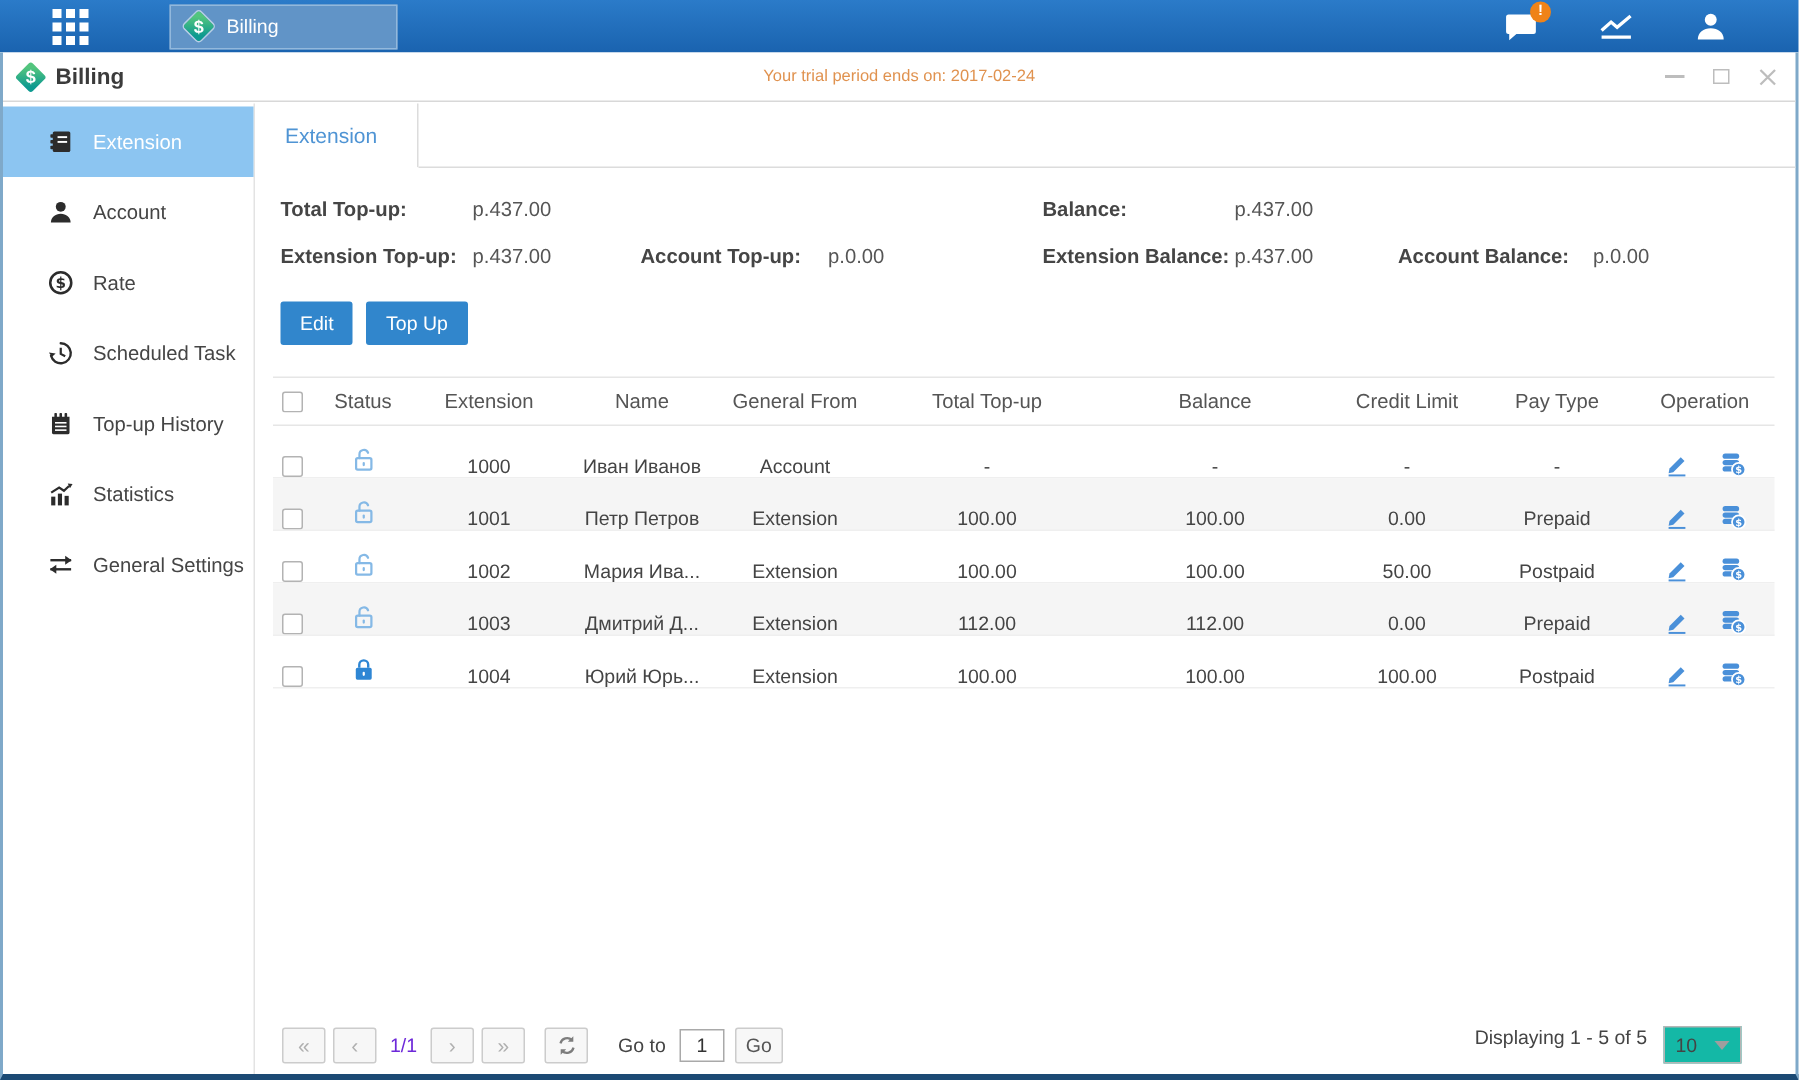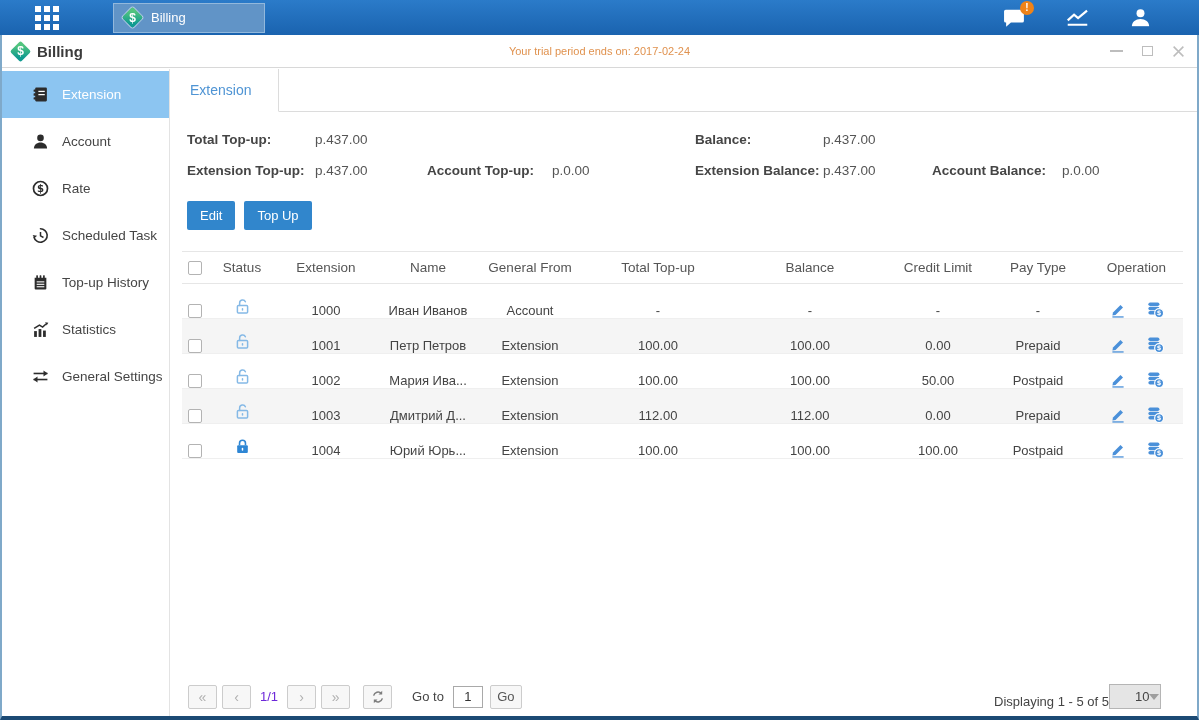--- a/index.html
+++ b/index.html
@@ -131,24 +131,24 @@
     color:#b0b0b0; font-size:14px; margin-right:5px; cursor:pointer;
   }
   .pg-indicator { margin:0 9px 0 4px; color:#6d28d9; }
   .pg-refresh { margin-left:8px; color:#7d7d7d; }
   .goto-label { margin-left:15px; }
   .goto-input {
     width:30px; height:22px; border:1px solid #a9a9a9; margin-left:9px;
     font-size:13px; font-family:inherit; text-align:center; color:#333; padding:0;
   }
   .go-btn { margin-left:7px; width:32px; color:#555; font-size:13px; }
-  .pg-right { margin-left:auto; display:flex; align-items:flex-end; }
+  .pg-right { margin-left:auto; display:flex; align-items:flex-start; gap:11px; }
   .page-size {
-    width:52px; height:25px; border:1px solid #b5b5b5; background:#e5e5e5;
-    display:flex; align-items:center; padding:0 25px; cursor:pointer; color:#444;
+    width:52px; height:25px; border:1px solid #b5b5b5; background:#14b8a6;
+    display:flex; align-items:center; padding:0 7px; cursor:pointer; color:#444;
   }
   .page-size .caret {
     margin-left:auto; width:0; height:0;
     border-left:5px solid transparent; border-right:5px solid transparent; border-top:6px solid #9e9e9e;
   }
 </style>
 </head>
 <body>
 
 <svg width="0" height="0" style="position:absolute">

